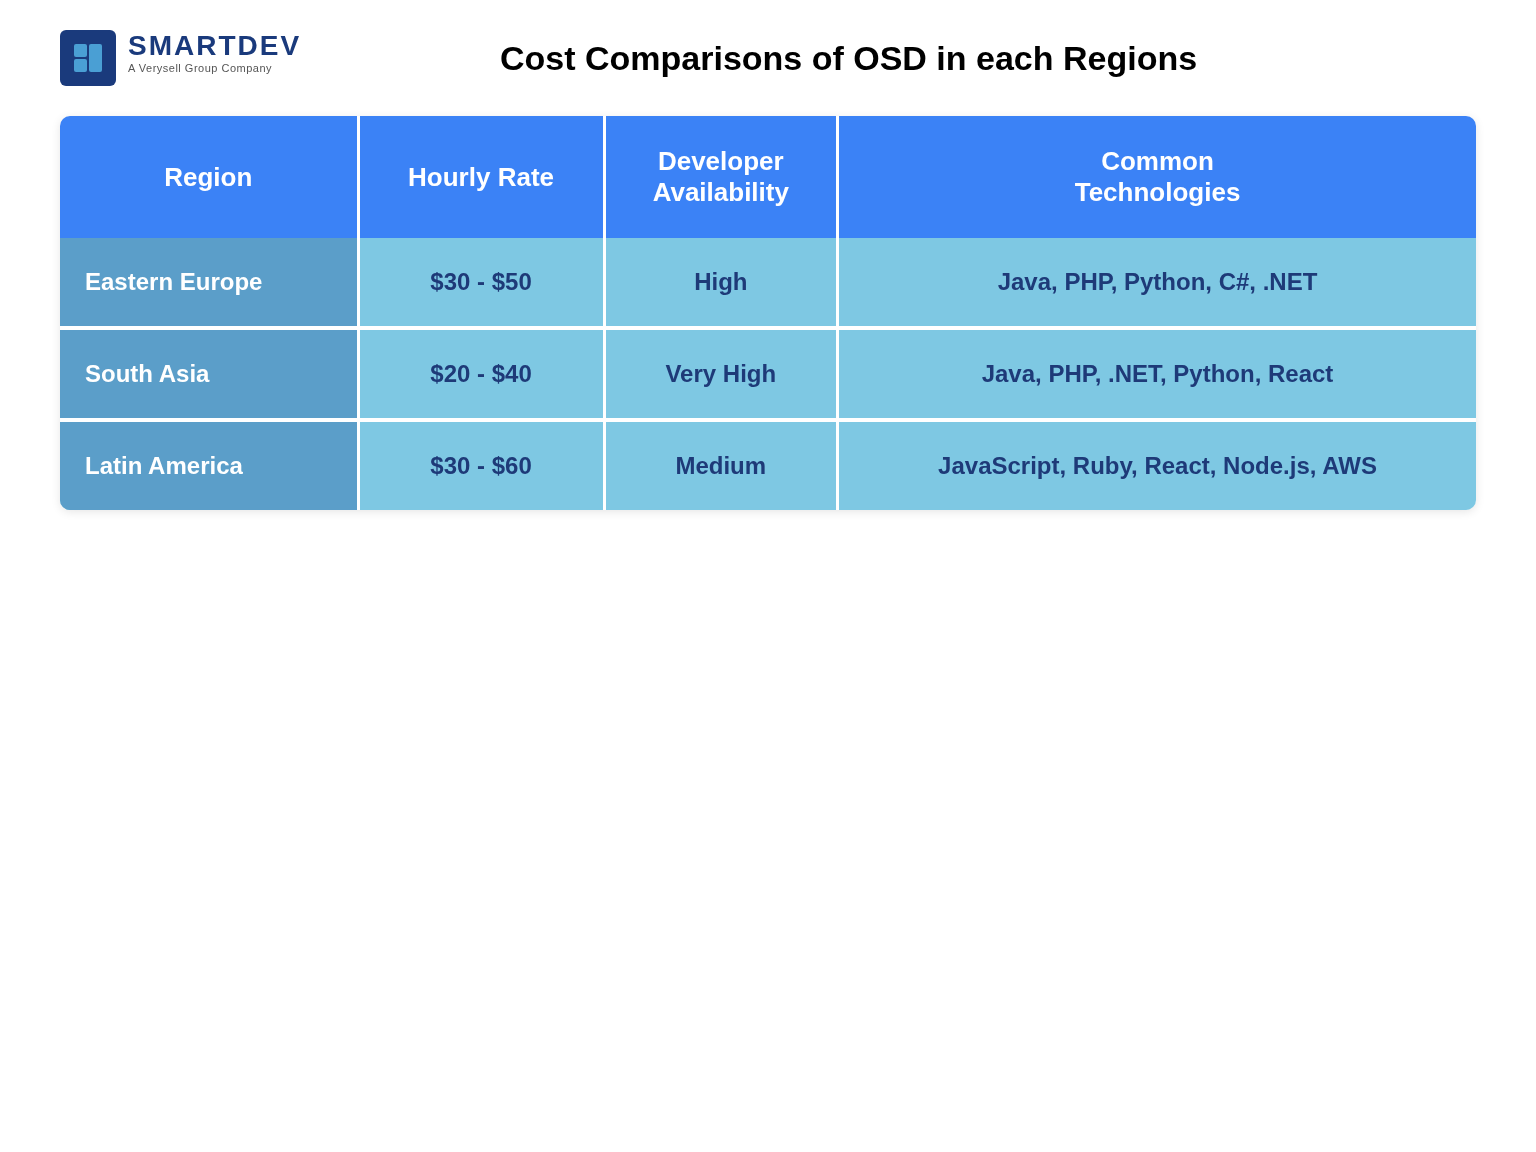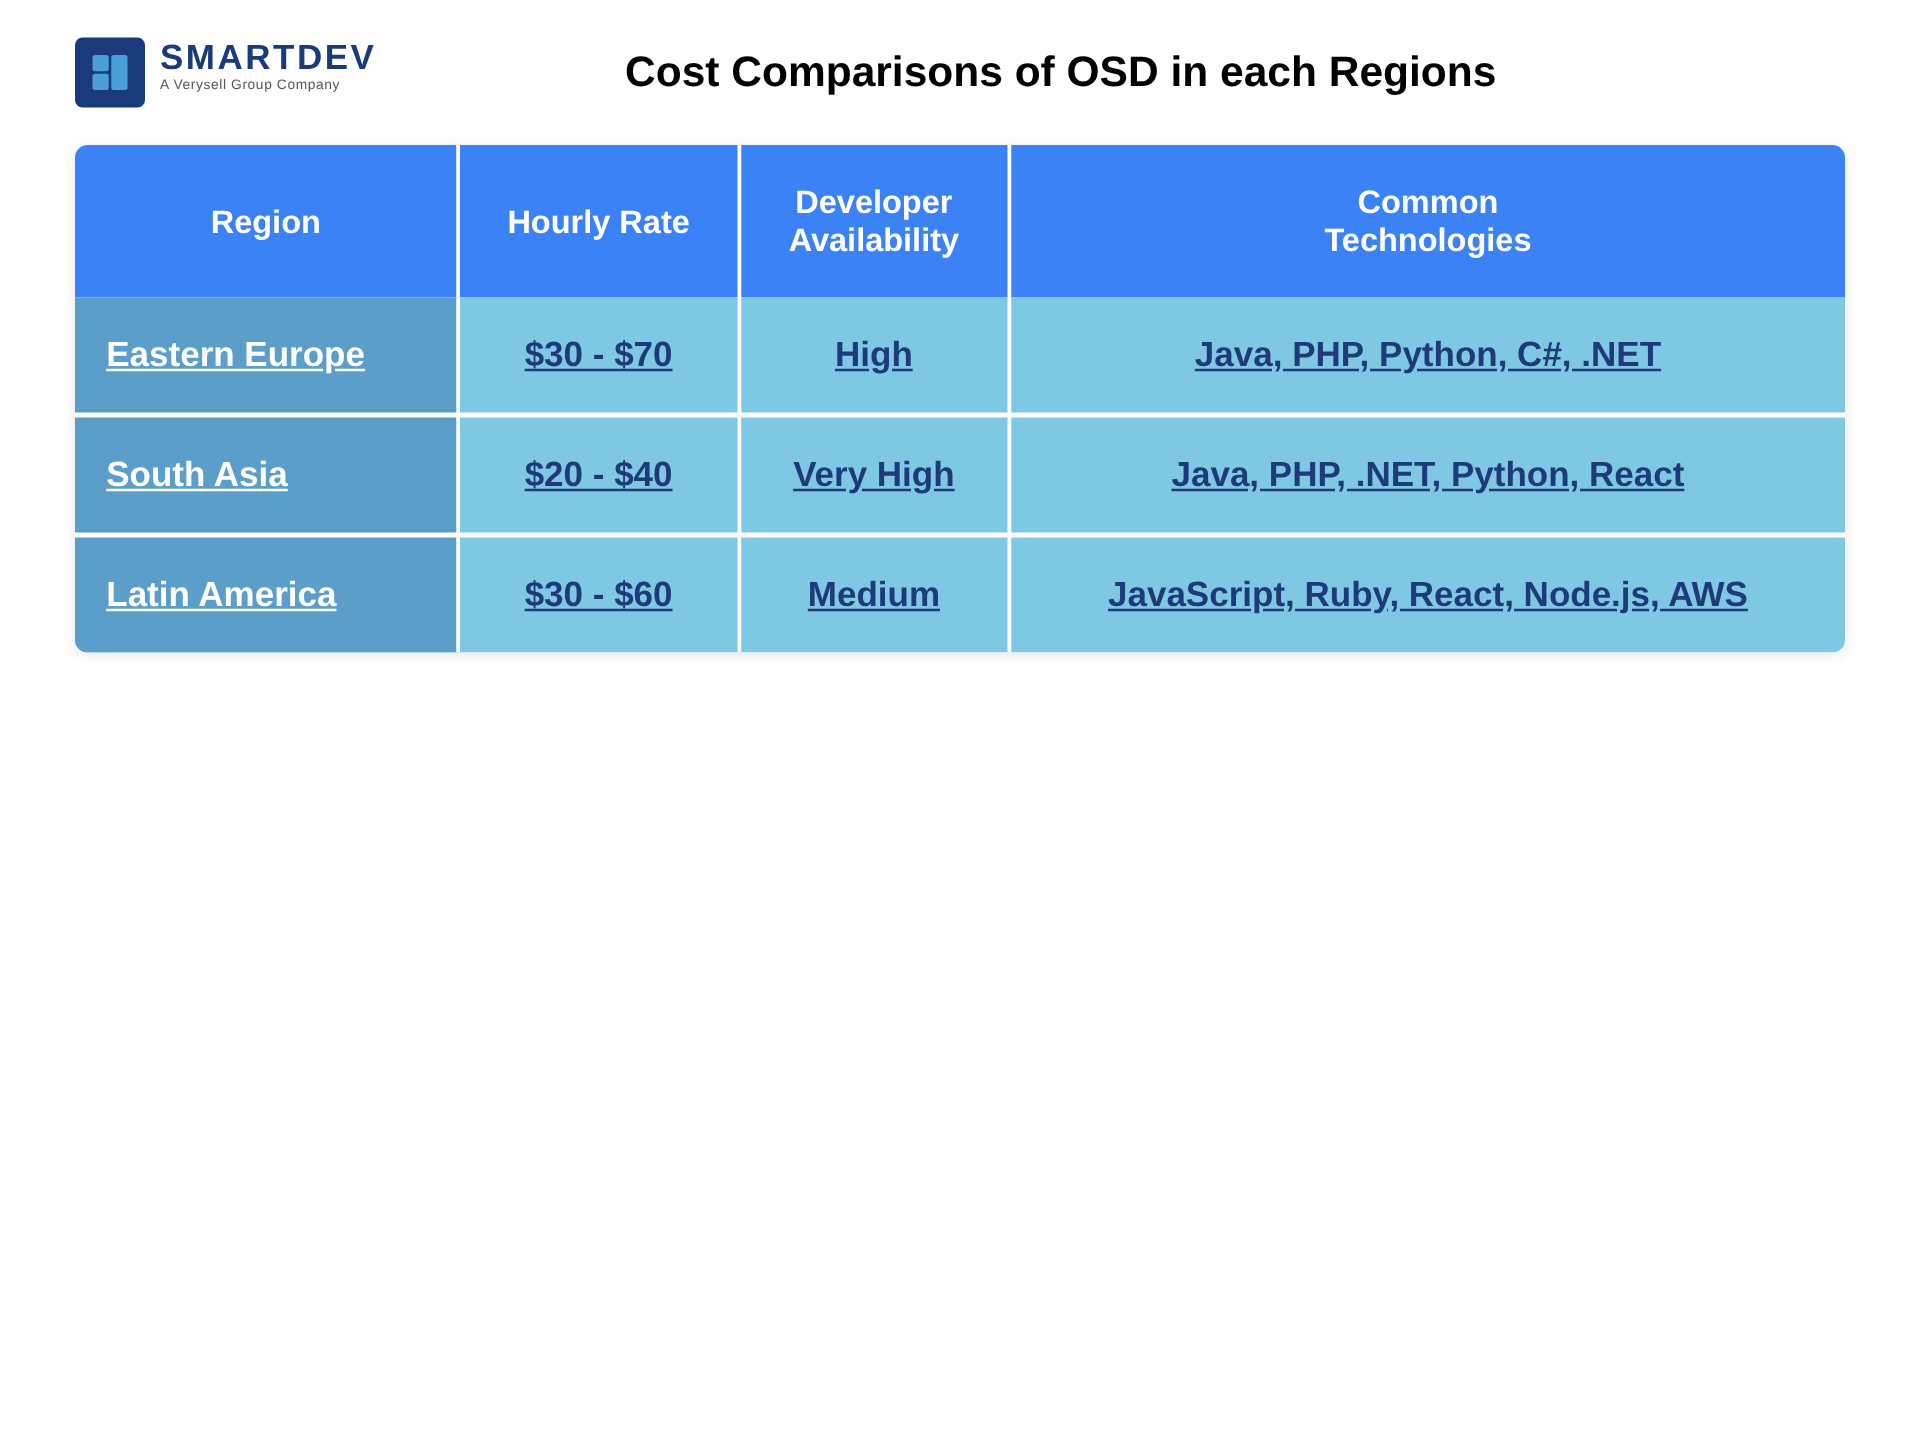--- a/index.html
+++ b/index.html
@@ -110,26 +110,25 @@
     }
 
     tbody tr {
       background: #7ec8e3;
       border-bottom: 4px solid #ffffff;
     }
 
     tbody tr td {
       padding: 30px 25px;
       text-align: center;
-      font-size: 28px;
+      font-size: 24px;
       font-weight: 800;
       color: #1e3a78;
       border-right: 3px solid #ffffff;
       vertical-align: middle;
-      text-decoration: underline;
     }
 
     tbody tr td:first-child {
       text-align: left;
       background: #5b9ec9;
       color: #ffffff;
     }
 
     tbody tr td:last-child {
       border-right: none;
@@ -167,21 +166,21 @@
       <tr>
         <th>Region</th>
         <th>Hourly Rate</th>
         <th>Developer<br>Availability</th>
         <th>Common<br>Technologies</th>
       </tr>
     </thead>
     <tbody>
       <tr>
         <td>Eastern Europe</td>
-        <td>$30 - $70</td>
+        <td>$30 - $50</td>
         <td>High</td>
         <td>Java, PHP, Python, C#, .NET</td>
       </tr>
       <tr>
         <td>South Asia</td>
         <td>$20 - $40</td>
         <td>Very High</td>
         <td>Java, PHP, .NET, Python, React</td>
       </tr>
       <tr>

